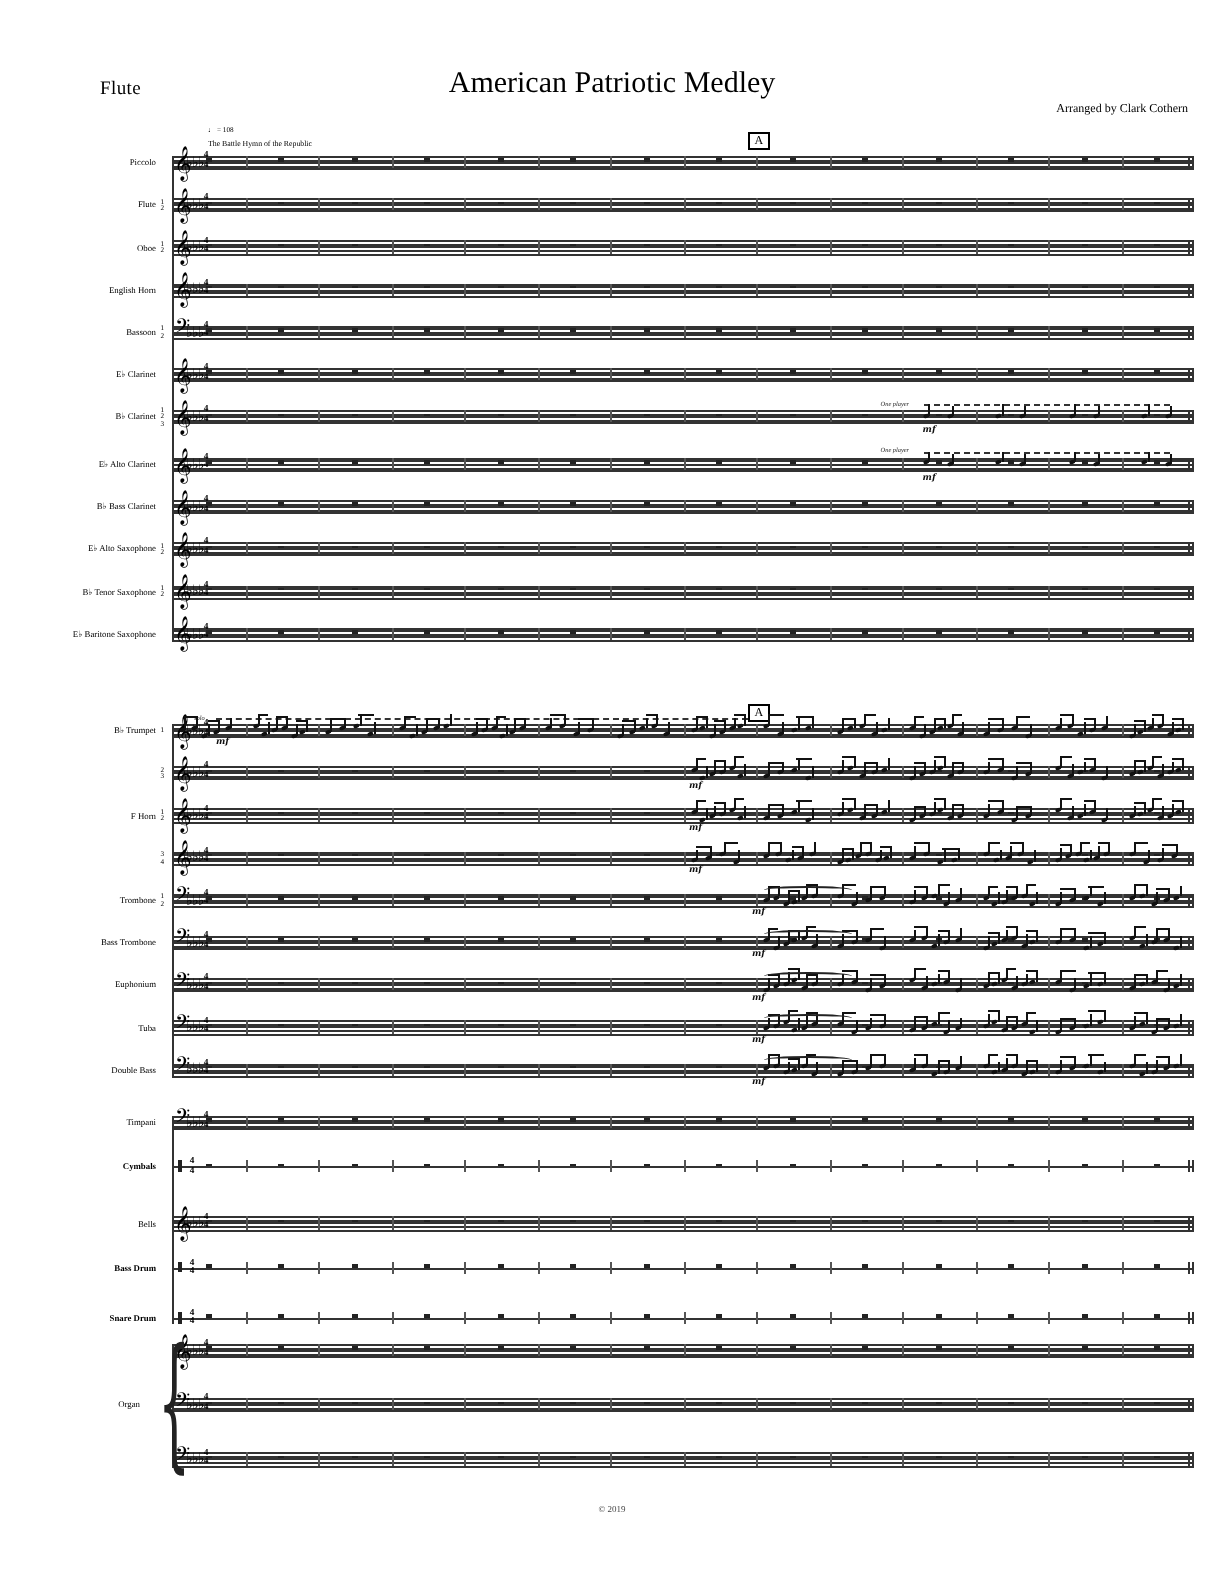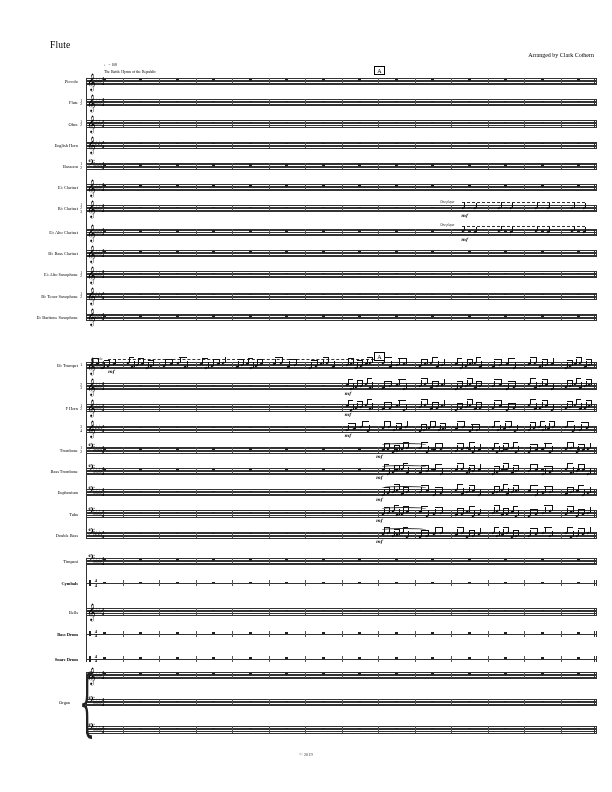--- a/index.html
+++ b/index.html
@@ -63,20 +63,21 @@
   .brace{position:absolute;font-size:30px;font-family:"DejaVu Serif",serif;
          line-height:1;transform:scaleX(0.45);transform-origin:left center;color:#222;}
 </style>
 </head>
 <body>
 
 <div class="page">
 
   <div id="score-label">Flute</div>
 
+  <div id="main-title">American Patriotic Medley</div>
 
   <div id="arranger">Arranged by Clark Cothern</div>
 
   <div id="tempo-mark">♩ = 108</div>
 
   <div id="song-title">The Battle Hymn of the Republic</div>
 
   <div id="copyright">© 2019</div>
 
   <div id="engraving">

